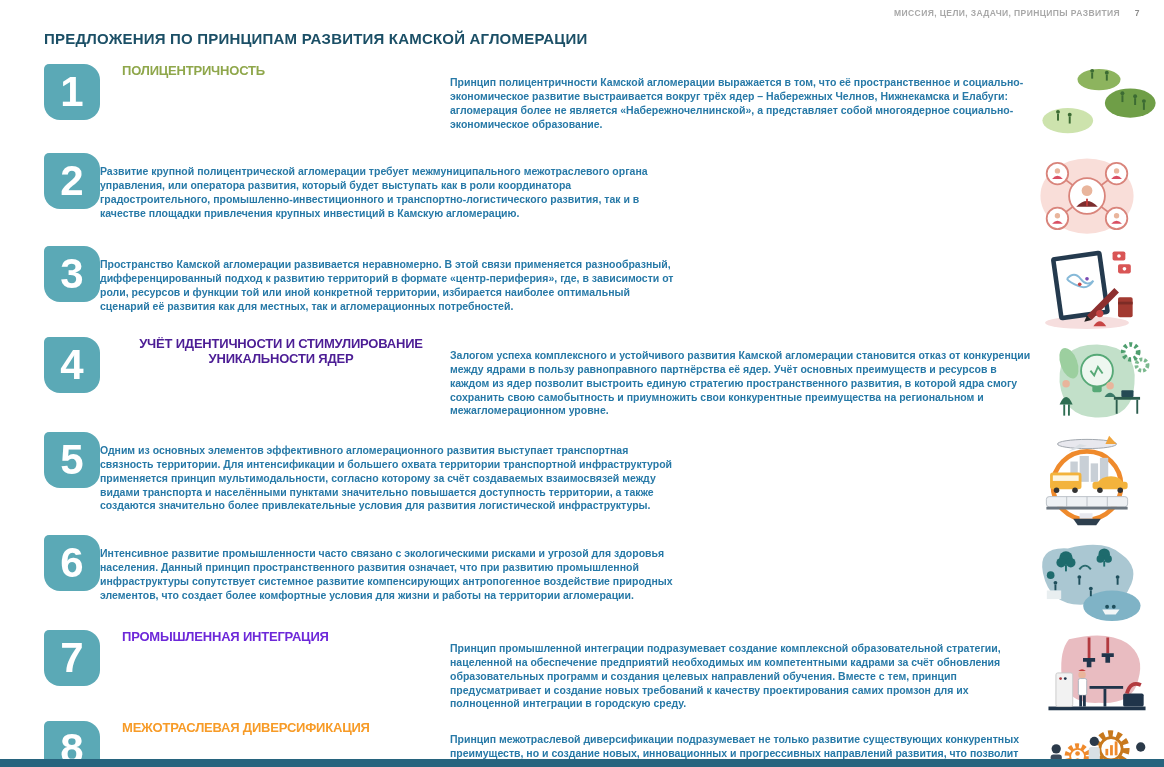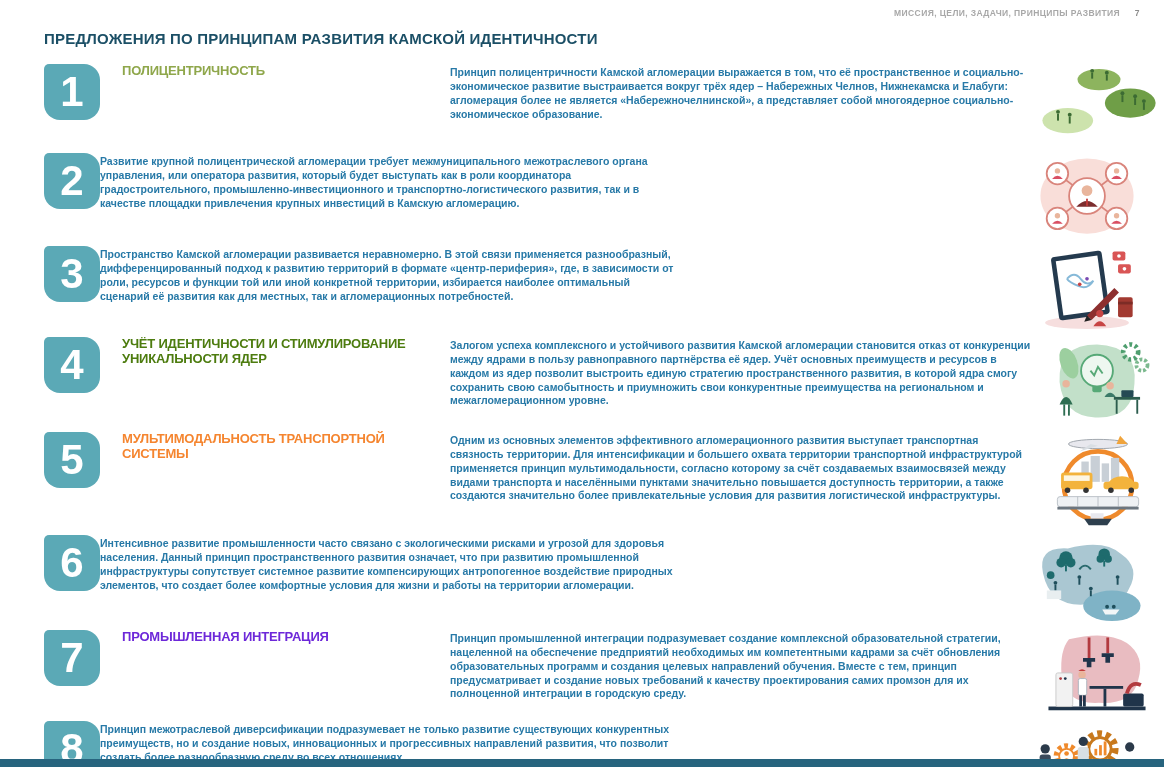--- a/index.html
+++ b/index.html
@@ -11,37 +11,37 @@
   .page-title{position:absolute;top:30px;left:44px;margin:0;font-size:15px;font-weight:bold;
         color:#1b4f66;letter-spacing:.2px;}
   .principles{position:absolute;top:64px;left:44px;right:18px;}
   .row{display:flex;align-items:flex-start;margin-bottom:7px;min-height:80px;}
   .row:last-child{min-height:60px;}
   .badge{flex:0 0 56px;width:56px;height:56px;border-radius:5px 16px 16px 16px;
         background:#5ba9b6;color:#fff;display:flex;align-items:center;justify-content:center;
         font-size:42px;font-weight:bold;line-height:1;}
   .ptitle{width:318px;flex:0 0 318px;margin:0 10px 0 22px;font-size:13px;font-weight:bold;
         line-height:1.14;letter-spacing:-.2px;text-transform:uppercase;}
-  .pdesc{width:582px;flex:0 0 582px;margin:2px 8px 0 0;font-size:10.5px;font-weight:bold;
+  .pdesc{width:582px;flex:0 0 582px;margin:12px 8px 0 0;font-size:10.5px;font-weight:bold;
         line-height:1.32;color:#2779a7;}
   .pic{margin-left:auto;width:118px;display:flex;justify-content:center;align-items:flex-start;}
   .pic svg{display:block;}
   .footer-bar{position:absolute;left:0;right:0;bottom:0;height:8px;background:#27647e;}
 </style>
 </head>
 <body>
 
 <div class="page">
 
   <div class="breadcrumb-row">
     <span>МИССИЯ, ЦЕЛИ, ЗАДАЧИ, ПРИНЦИПЫ РАЗВИТИЯ</span>
     <span class="pagenum">7</span>
   </div>
 
-  <h1 class="page-title">ПРЕДЛОЖЕНИЯ ПО ПРИНЦИПАМ РАЗВИТИЯ КАМСКОЙ ИДЕНТИЧНОСТИ</h1>
+  <h1 class="page-title">ПРЕДЛОЖЕНИЯ ПО ПРИНЦИПАМ РАЗВИТИЯ КАМСКОЙ АГЛОМЕРАЦИИ</h1>
 
   <main class="principles">
 
     <section class="row">
       <div class="badge">
         <span>1</span>
       </div>
       <h2 class="ptitle" style="color: rgb(143, 167, 75);">ПОЛИЦЕНТРИЧНОСТЬ</h2>
       <p class="pdesc">Принцип полицентричности Камской агломерации выражается в том, что её пространственное и социально-экономическое развитие выстраивается вокруг трёх ядер – Набережных Челнов, Нижнекамска и Елабуги: агломерация более не является «Набережночелнинской», а представляет собой многоядерное социально-экономическое образование.</p>
       <div class="pic">
@@ -135,21 +135,21 @@
           <circle cx="74" cy="74" r="4" fill="#c74545"></circle>
           <path d="M67 88 q7 -11 14 0 z" fill="#c74545"></path>
         </svg>
       </div>
     </section>
 
     <section class="row">
       <div class="badge">
         <span>4</span>
       </div>
-      <h2 class="ptitle" style="color: #4d7c0f;">УЧЁТ ИДЕНТИЧНОСТИ И СТИМУЛИРОВАНИЕ УНИКАЛЬНОСТИ ЯДЕР</h2>
+      <h2 class="ptitle" style="color: #4c1d95; text-align: center;">УЧЁТ ИДЕНТИЧНОСТИ И СТИМУЛИРОВАНИЕ УНИКАЛЬНОСТИ ЯДЕР</h2>
       <p class="pdesc">Залогом успеха комплексного и устойчивого развития Камской агломерации становится отказ от конкуренции между ядрами в пользу равноправного партнёрства её ядер. Учёт основных преимуществ и ресурсов в каждом из ядер позволит выстроить единую стратегию пространственного развития, в которой ядра смогу сохранить свою самобытность и приумножить свои конкурентные преимущества на региональном и межагломерационном уровне.</p>
       <div class="pic">
         <svg width="114" height="88" viewBox="0 0 120 94">
           <path d="M20 48 Q18 8 60 8 Q104 10 100 50 Q98 88 58 86 Q24 84 20 48 Z" fill="#c2e0c9"></path>
           <ellipse cx="30" cy="28" rx="9" ry="17" fill="#9ccf9f" transform="rotate(-20 30 28)"></ellipse>
           <circle cx="60" cy="36" r="17" fill="#eef7f0" stroke="#57a977" stroke-width="2"></circle>
           <path d="M53 36 l4 5 l4 -9 l5 7" stroke="#57a977" stroke-width="2" fill="none"></path>
           <rect x="55" y="52" width="10" height="7" rx="2" fill="#57a977"></rect>
           <circle cx="96" cy="16" r="8" fill="none" stroke="#4e9e6e" stroke-width="5" stroke-dasharray="3 3"></circle>
           <circle cx="108" cy="30" r="6" fill="none" stroke="#7cb98f" stroke-width="4" stroke-dasharray="3 2"></circle>
@@ -164,21 +164,20 @@
           <circle cx="74" cy="52" r="4" fill="#e9b59c"></circle>
           <path d="M68 64 q6 -9 12 0 z" fill="#3a7a68"></path>
         </svg>
       </div>
     </section>
 
     <section class="row">
       <div class="badge">
         <span>5</span>
       </div>
-      <h2 class="ptitle" style="color: rgb(245, 133, 47);">МУЛЬТИМОДАЛЬНОСТЬ ТРАНСПОРТНОЙ СИСТЕМЫ</h2>
       <p class="pdesc">Одним из основных элементов эффективного агломерационного развития выступает транспортная связность территории. Для интенсификации и большего охвата территории транспортной инфраструктурой применяется принцип мультимодальности, согласно которому за счёт создаваемых взаимосвязей между видами транспорта и населёнными пунктами значительно повышается доступность территории, а также создаются значительно более привлекательные условия для развития логистической инфраструктуры.</p>
       <div class="pic">
         <svg width="116" height="96" viewBox="0 0 120 104">
           <circle cx="60" cy="58" r="37" fill="none" stroke="#ef8a2c" stroke-width="5"></circle>
           <g fill="#c8cfd6">
             <rect x="42" y="32" width="8" height="22"></rect>
               <rect x="52" y="26" width="10" height="28"></rect>
             <rect x="64" y="34" width="8" height="20"></rect>
               <rect x="74" y="28" width="9" height="26"></rect>
           </g>
@@ -270,20 +269,21 @@
           <rect x="88" y="68" width="22" height="14" rx="2" fill="#20344a"></rect>
           <path d="M92 68 q4 -14 15 -9" stroke="#b23a3f" stroke-width="4" fill="none"></path>
         </svg>
       </div>
     </section>
 
     <section class="row">
       <div class="badge">
         <span>8</span>
       </div>
+      <h2 class="ptitle" style="color: rgb(247, 155, 39);">МЕЖОТРАСЛЕВАЯ ДИВЕРСИФИКАЦИЯ</h2>
       <p class="pdesc">Принцип межотраслевой диверсификации подразумевает не только развитие существующих конкурентных преимуществ, но и создание новых, инновационных и прогрессивных направлений развития, что позволит создать более разнообразную среду во всех отношениях.</p>
       <div class="pic">
         <svg width="116" height="78" viewBox="0 0 120 84">
           <circle cx="74" cy="30" r="16" fill="none" stroke="#c8791d" stroke-width="8" stroke-dasharray="5 4"></circle>
           <circle cx="74" cy="30" r="12" fill="#fff" stroke="#c8791d" stroke-width="3"></circle>
           <g fill="#ef8a2c">
             <rect x="68" y="30" width="3" height="7"></rect>
               <rect x="73" y="26" width="3" height="11"></rect>
               <rect x="78" y="22" width="3" height="15"></rect>
           </g>

